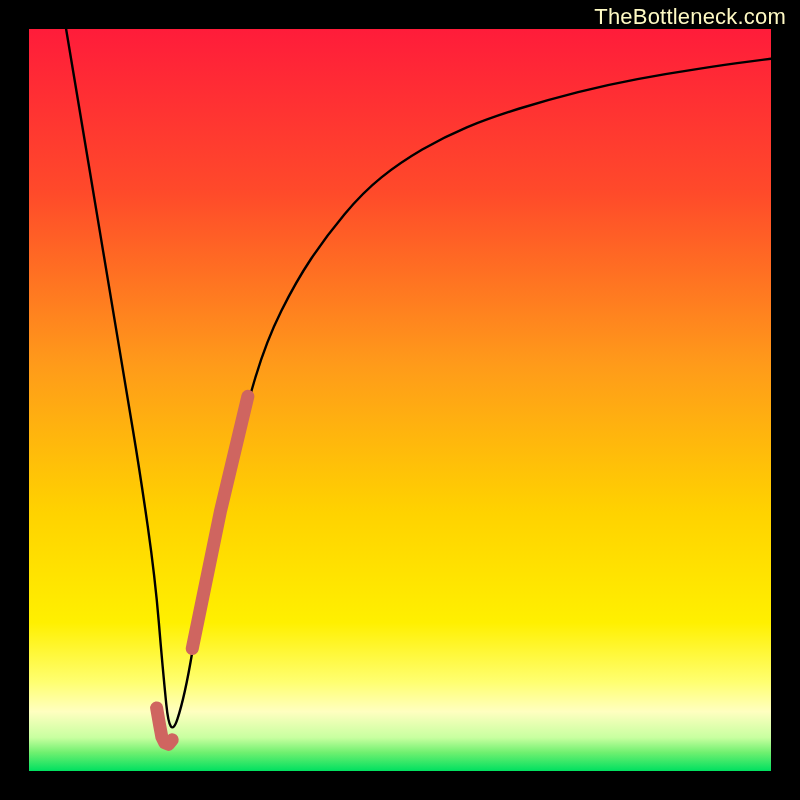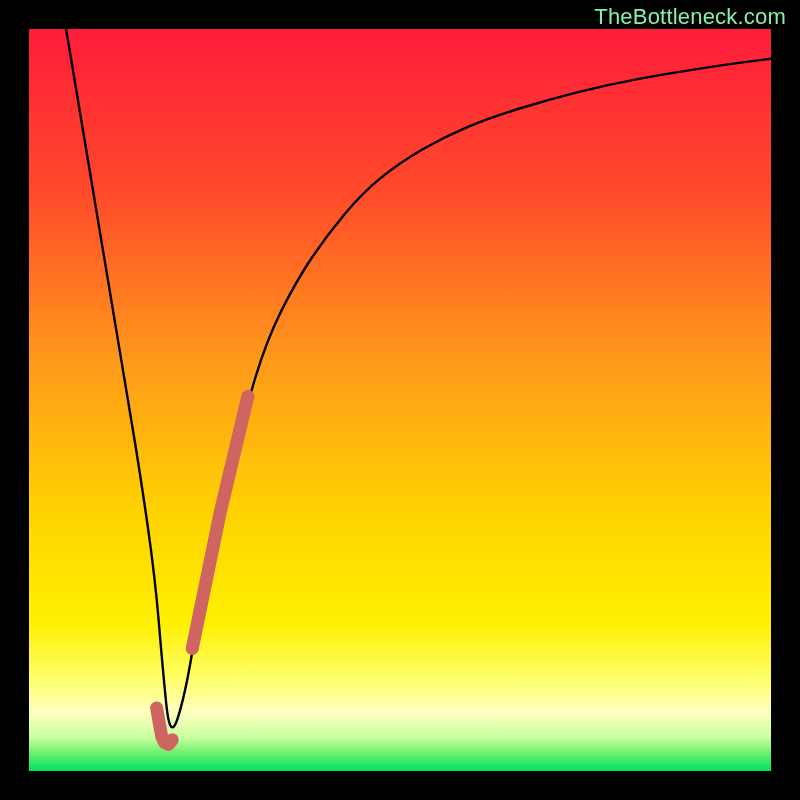--- a/index.html
+++ b/index.html
@@ -18,21 +18,21 @@
     height: 800px;
     background: #000;
   }
   .watermark {
     position: absolute;
     top: 4px;
     right: 14px;
     font-family: Arial, Helvetica, sans-serif;
     font-size: 22px;
     font-weight: 400;
-    color: #86efac;
+    color: #fef9c3;
     letter-spacing: 0.2px;
   }
   svg.plot {
     position: absolute;
     left: 29px;
     top: 29px;
     width: 742px;
     height: 742px;
     display: block;
   }

